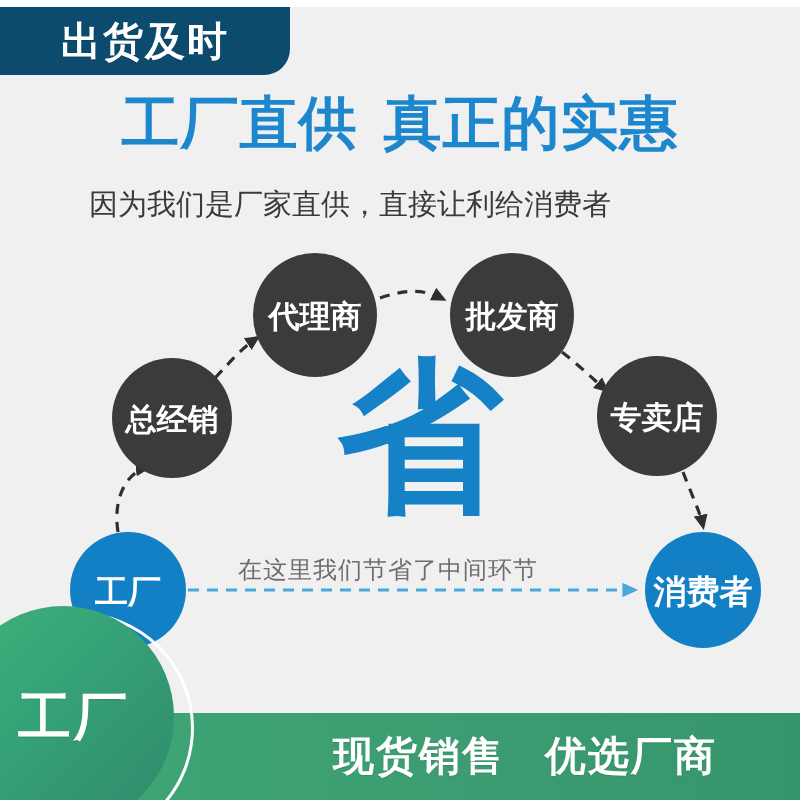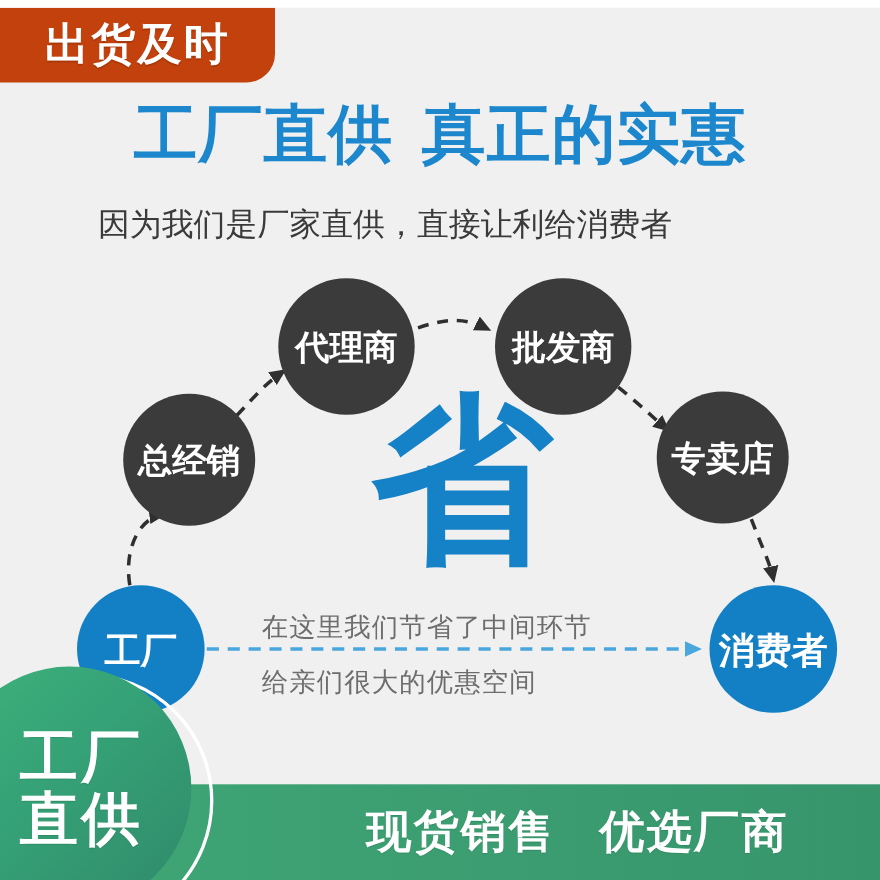--- a/index.html
+++ b/index.html
@@ -22,22 +22,22 @@
     left: 0; top: 0;
     width: 800px; height: 7px;
     background: #ffffff;
     z-index: 40;
   }
 
   
   .badge {
     position: absolute;
     left: 0; top: 7px;
-    width: 250px; height: 68px;
-    background: #c2410c;
+    width: 290px; height: 68px;
+    background: #0c4a6e;
     border-bottom-right-radius: 26px;
     z-index: 30;
     display: flex;
     align-items: center;
     justify-content: center;
   }
   .badge-text {
     color: #ffffff;
     font-size: 40px;
     font-weight: bold;
@@ -255,26 +255,24 @@
       <circle class="node-circle-blue" cx="128" cy="590" r="58"></circle>
       <text class="node-label-blue" x="128" y="591">工厂</text>
     </g>
     <g>
       <circle class="node-circle-blue" cx="703" cy="590" r="58"></circle>
       <text class="node-label-blue" x="703" y="591">消费者</text>
     </g>
   </svg>
 
   <div class="note note-1">在这里我们节省了中间环节</div>
-  <div class="note note-2">给亲们很大的优惠空间</div>
 
   <div class="green-bar"></div>
   <div class="green-circle-ring"></div>
   <div class="green-circle">
     <div class="green-circle-line">工厂</div>
-    <div class="green-circle-line">直供</div>
   </div>
   <div class="bottom-slogan">
     <span>现货销售</span>
     <span>优选厂商</span>
   </div>
 
 </div>
 
 </body></html>

